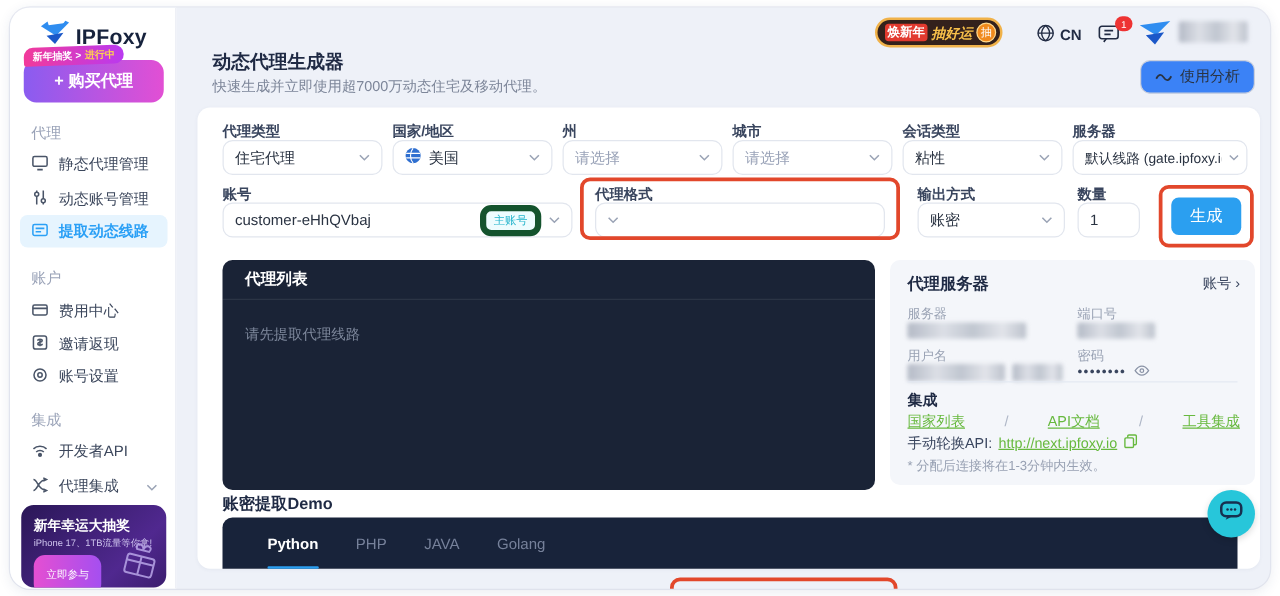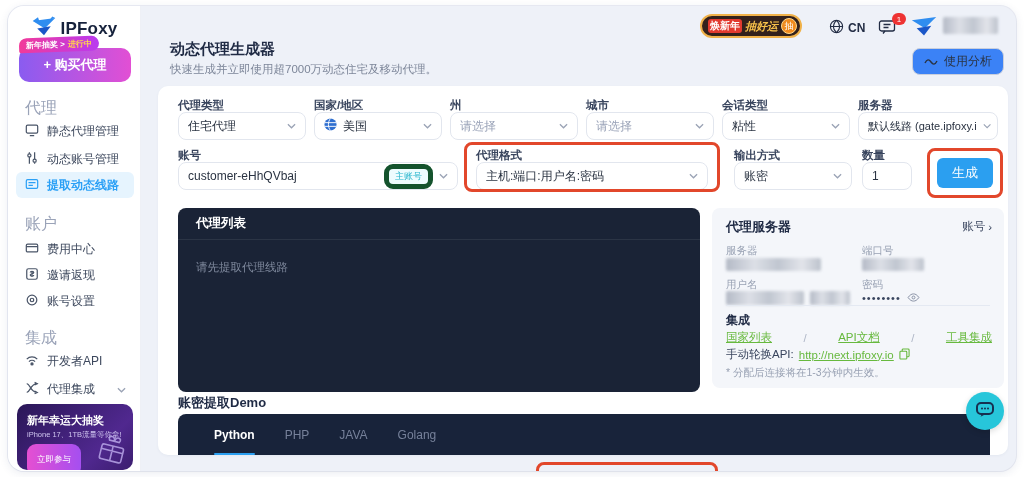--- a/index.html
+++ b/index.html
@@ -7,21 +7,21 @@
   .frame { position:absolute; left:8px; top:6px; width:1008px; height:465px; background:#eef1f8; border-radius:16px; box-shadow:0 2px 10px rgba(40,60,110,.10), 0 0 0 1px #eceef5; overflow:hidden;text-decoration:underline; }
 
   
   .sidebar { position:absolute; left:0; top:0; bottom:0; width:133px; background:#fff; border-right:1px solid #eef0f6; }
   .logo { position:absolute; left:0; top:10px; width:133px; display:flex; align-items:center; justify-content:center; gap:5px; }
   .logo-text { font-size:17px; font-weight:bold; color:#16223c; letter-spacing:.2px; }
   .ribbon { position:absolute; left:11px; top:31px; height:15px; padding:0 7px; border-radius:8px 8px 8px 2px; background:linear-gradient(90deg,#f23a9a,#b93af0); display:flex; align-items:center; gap:3px; transform:rotate(-2deg); z-index:2; }
   .ribbon .r1 { font-size:8px; color:#fff; font-weight:bold; }
   .ribbon .r2 { font-size:8px; color:#ffd34d; font-weight:bold; }
   .buy-btn { position:absolute; left:11px; top:42px; width:112px; height:34px; border-radius:10px; background:linear-gradient(90deg,#8a5cf0,#e24fd4); color:#fff; font-size:13px; font-weight:bold; display:flex; align-items:center; justify-content:center; cursor:pointer; }
-  .sec-title { position:absolute; left:17px; font-size:16px; color:#9aa3b8; }
+  .sec-title { position:absolute; left:17px; font-size:12px; color:#9aa3b8; }
   .side-item { position:absolute; left:8px; width:118px; height:26px; display:flex; align-items:center; gap:8px; padding-left:9px; border-radius:6px; color:#3c475c; font-size:12px; cursor:pointer; }
   .side-item svg { flex:0 0 auto; }
   .side-item.active { background:#e6f4fe; color:#2ba0f6; font-weight:bold; }
   .side-item .chev-r { margin-left:auto; margin-right:8px; }
   .promo { position:absolute; left:9px; top:398px; width:116px; height:66px; border-radius:10px; background:linear-gradient(135deg,#2a1757,#50288f 70%,#3b1d6e); overflow:hidden; cursor:pointer; }
   .promo-title { position:absolute; left:10px; top:9px; font-size:11px; font-weight:bold; color:#fff; }
   .promo-sub { position:absolute; left:10px; top:26px; font-size:7.5px; color:#cfc5ef; width:100px; }
   .promo-btn { position:absolute; left:10px; top:40px; height:32px; padding:0 10px; border-radius:9px; background:linear-gradient(90deg,#e54fd2,#a54ff0); color:#fff; font-size:8.5px; display:flex; align-items:center; cursor:pointer; }
   .promo-gift { position:absolute; right:4px; bottom:2px; opacity:.85; transform:rotate(14deg); }
 
@@ -290,21 +290,20 @@
         <span class="val">customer-eHhQVbaj</span>
         <span class="badge-main">主账号</span>
         <svg width="9" height="6" viewBox="0 0 10 6">
             <path d="M1 1l4 4 4-4" stroke="#9aa3b5" stroke-width="1.4" fill="none"></path>
           </svg>
       </div>
 
       <div class="hl-box" style="left:306px; top:56px; width:256px; height:50px"></div>
       <div class="f-label" style="left:318px; top:62px">代理格式</div>
       <div class="select" style="left:318px; top:76px; width:232px">
-        <span class="val">主机:端口:用户名:密码</span>
         <svg width="9" height="6" viewBox="0 0 10 6">
             <path d="M1 1l4 4 4-4" stroke="#9aa3b5" stroke-width="1.4" fill="none"></path>
           </svg>
       </div>
 
       <div class="f-label" style="left:576px; top:62px">输出方式</div>
       <div class="select" style="left:576px; top:76px; width:118px">
         <span class="val">账密</span>
         <svg width="9" height="6" viewBox="0 0 10 6">
             <path d="M1 1l4 4 4-4" stroke="#9aa3b5" stroke-width="1.4" fill="none"></path>

